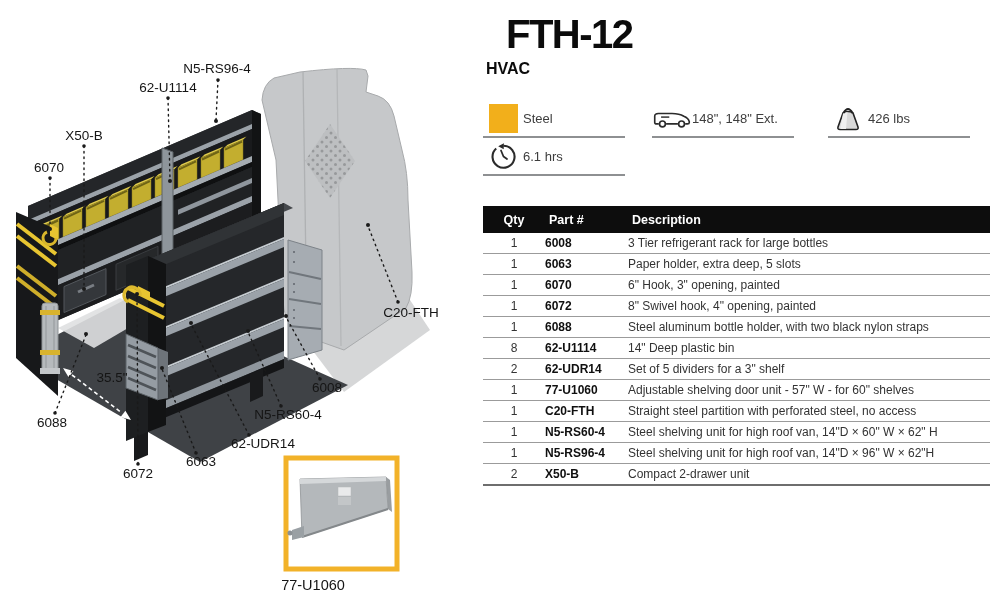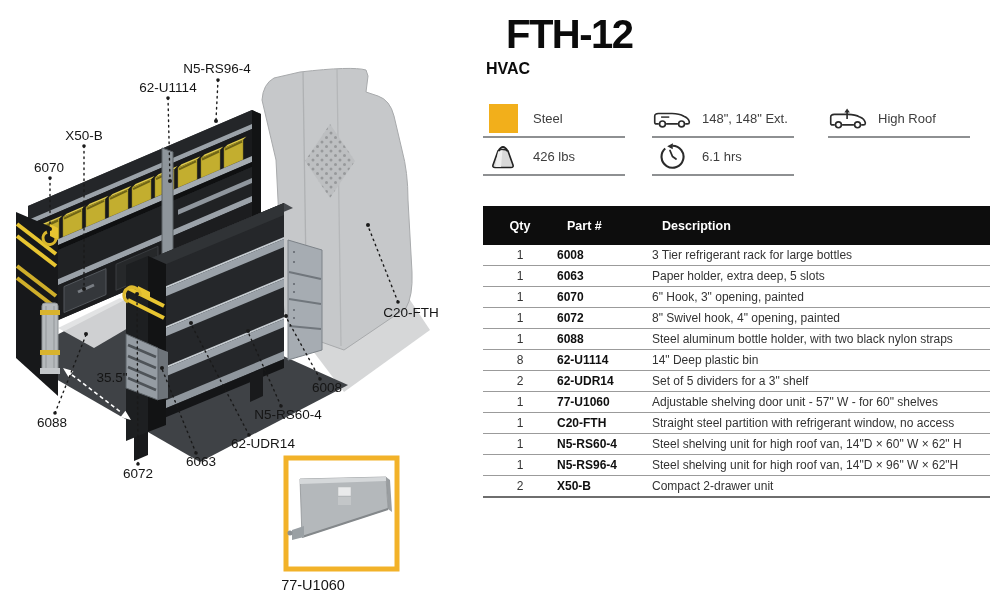--- a/index.html
+++ b/index.html
@@ -13,32 +13,32 @@
     letter-spacing:-1.5px; color:#0b0b0b;
   }
   .subtitle {
     position:absolute; left:486px; top:60px; font-size:16px; font-weight:700; color:#0b0b0b;
   }
   .specs {
     position:absolute; left:483px; top:100px; width:507px;
     display:grid; grid-template-columns:169px 176px 162px; grid-auto-rows:38px;
   }
   .spec-cell {
-    display:flex; align-items:center; gap:10px; width:142px; height:36px;
+    display:flex; align-items:center; gap:0; width:142px; height:36px;
     border-bottom:2px solid #8e9092;
   }
   .spec-icon { flex:0 0 40px; display:flex; justify-content:center; align-items:center; }
   .spec-label { font-size:13px; color:#3d3d3d; white-space:nowrap; }
   .parts-table {
     position:absolute; left:483px; top:206px; width:507px;
     border-collapse:collapse; table-layout:fixed;
   }
   .parts-table th {
     background:#0d0d0d; color:#ffffff; font-size:12.5px; font-weight:bold;
-    height:19px; padding:10px; text-align:left;
+    height:19px; padding:4px; text-align:left;
   }
   .parts-table th.col-qty  { width:54px; text-align:center; }
   .parts-table th.col-part { width:75px;margin-top:46px; }
   .parts-table td {
     font-size:12px; color:#333333; height:20px; padding:0;
     border-bottom:1px solid #9b9b9b; white-space:nowrap; overflow:hidden;
   }
   .parts-table td.qty  { text-align:center; }
   .parts-table td.part { font-weight:bold; color:#0f0f0f; }
   .parts-table tr:last-child td { border-bottom:2px solid #6e6e6e; }
@@ -275,33 +275,20 @@
                    M28.5,18.5 L15.5,18.5 M7.5,18.5 L5,18.5 Q3,18.5 3,17" fill="none" stroke="#2b2b2b" stroke-width="1.8"></path>
           <path d="M10,11 L19,11" stroke="#2b2b2b" stroke-width="1.6"></path>
           <circle cx="11.5" cy="18.5" r="3.2" fill="#fff" stroke="#2b2b2b" stroke-width="1.8"></circle>
           <circle cx="32.5" cy="18.5" r="3.2" fill="#fff" stroke="#2b2b2b" stroke-width="1.8"></circle>
         </svg>
       </span>
       <span class="spec-label">148", 148" Ext.</span>
     </div>
     <div class="spec-cell">
       <span class="spec-icon">
-        <svg width="40" height="26" viewBox="0 0 44 26">
-          <path d="M3,19 L3,12 Q3,9 7,9 L22,9 Q30,9 35,12 Q40,14 41,18 L41,19 Q41,20.5 39,20.5 L36.5,20.5
-                   M28.5,20.5 L15.5,20.5 M7.5,20.5 L5,20.5 Q3,20.5 3,19" fill="none" stroke="#2b2b2b" stroke-width="1.8"></path>
-          <path d="M21,14 L21,5" stroke="#2b2b2b" stroke-width="1.8"></path>
-          <polygon points="18,7 21,2.5 24,7" fill="#2b2b2b"></polygon>
-          <circle cx="11.5" cy="20.5" r="3.2" fill="#fff" stroke="#2b2b2b" stroke-width="1.8"></circle>
-          <circle cx="32.5" cy="20.5" r="3.2" fill="#fff" stroke="#2b2b2b" stroke-width="1.8"></circle>
-        </svg>
-      </span>
-      <span class="spec-label">High Roof</span>
-    </div>
-    <div class="spec-cell">
-      <span class="spec-icon">
         <svg width="30" height="28" viewBox="0 0 30 28">
           <path d="M10,9 L5,23 Q4.3,25.5 7,25.5 L23,25.5 Q25.7,25.5 25,23 L20,9 Q18,7.5 15,7.5 Q12,7.5 10,9 Z" fill="#d9d9d9" stroke="#222" stroke-width="1.6"></path>
           <polygon points="10,9.5 14.5,8 13,25 7.2,25" fill="#efefef"></polygon>
           <path d="M10.5,9 Q15,1 19.5,9" fill="none" stroke="#222" stroke-width="2"></path>
         </svg>
       </span>
       <span class="spec-label">426 lbs</span>
     </div>
     <div class="spec-cell">
       <span class="spec-icon">
@@ -360,21 +347,21 @@
           <td class="desc">Set of 5 dividers for a 3" shelf</td>
         </tr>
       <tr>
           <td class="qty">1</td>
           <td class="part">77-U1060</td>
           <td class="desc">Adjustable shelving door unit - 57" W - for 60" shelves</td>
         </tr>
       <tr>
           <td class="qty">1</td>
           <td class="part">C20-FTH</td>
-          <td class="desc">Straight steel partition with refrigerant window, no access</td>
+          <td class="desc">Straight steel partition with perforated steel, no access</td>
         </tr>
       <tr>
           <td class="qty">1</td>
           <td class="part">N5-RS60-4</td>
           <td class="desc">Steel shelving unit for high roof van, 14"D × 60" W × 62" H</td>
         </tr>
       <tr>
           <td class="qty">1</td>
           <td class="part">N5-RS96-4</td>
           <td class="desc">Steel shelving unit for high roof van, 14"D × 96" W × 62"H</td>

